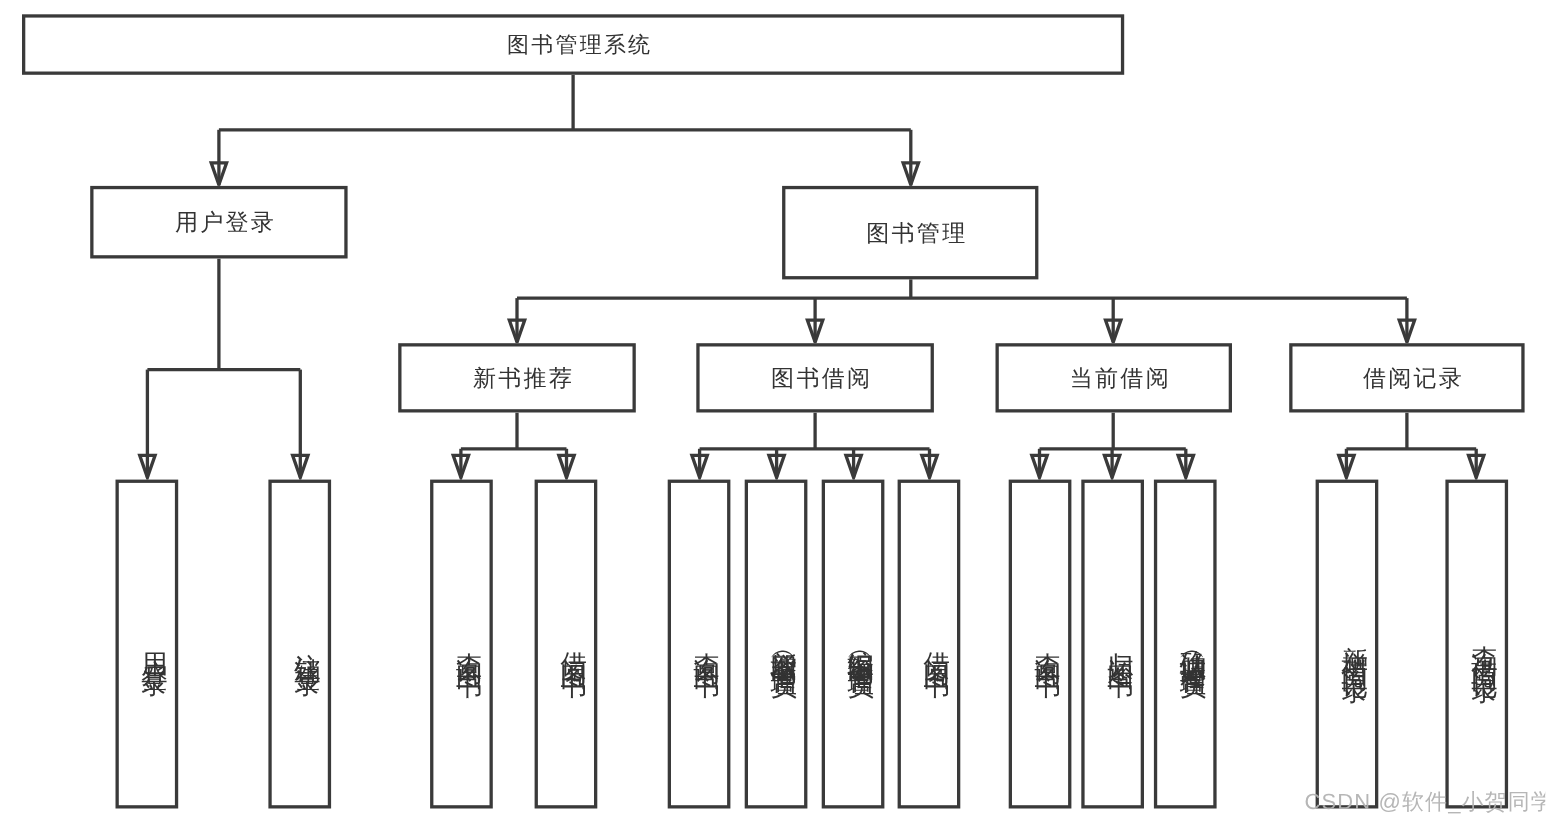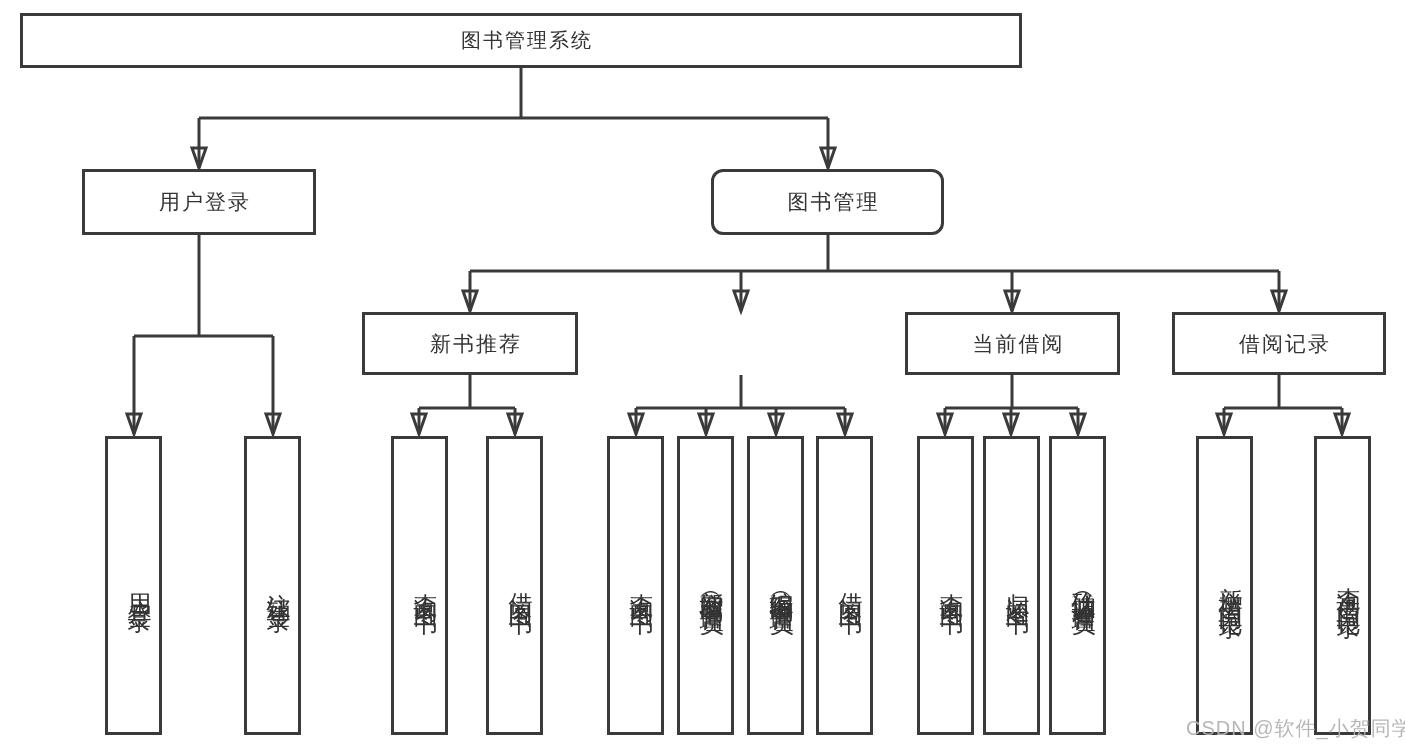--- a/index.html
+++ b/index.html
@@ -30,21 +30,21 @@
     box-sizing: border-box;
     display: flex;
     align-items: center;
     justify-content: center;
     z-index: 2;
     padding-left: 12px;
   }
   .node.h-box { font-size: 21px; letter-spacing: 2px; }
   #root-box { left: 20px; top: 13px; width: 1002px; height: 55px; font-size: 20px; letter-spacing: 2px; }
   #l2-0 { left: 82px;  top: 169px; width: 234px; height: 66px; }
-  #l2-1 { left: 711px; top: 169px; width: 233px; height: 66px; border-radius: 12px; }
+  #l2-1 { left: 711px; top: 169px; width: 233px; height: 85px; }
   #l3-0 { left: 362px;  top: 312px; width: 216px; height: 63px; text-align: center; }
   #l3-1 { left: 633px;  top: 312px; width: 216px; height: 63px; }
   #l3-2 { left: 905px;  top: 312px; width: 215px; height: 63px; }
   #l3-3 { left: 1172px; top: 312px; width: 214px; height: 63px; }
   .leaf { top: 436px; width: 57px; height: 299px; }
   .leaf .v-label {
     writing-mode: vertical-rl;
     font-size: 24px;
     letter-spacing: 6px;
     line-height: 1;
@@ -149,20 +149,23 @@
   <div class="node h-box" id="l2-0">
     <span>用户登录</span>
   </div>
   <div class="node h-box" id="l2-1">
     <span>图书管理</span>
   </div>
 
   <div class="node h-box" id="l3-0">
     <span>新书推荐</span>
   </div>
+  <div class="node h-box" id="l3-1">
+    <span>图书借阅</span>
+  </div>
   <div class="node h-box" id="l3-3">
     <span>借阅记录</span>
   </div>
   <div class="node h-box" id="l3-2">
     <span>当前借阅</span>
   </div>
 
   <div class="node leaf" id="leaf-0">
     <span class="v-label">用户登录</span>
   </div>

